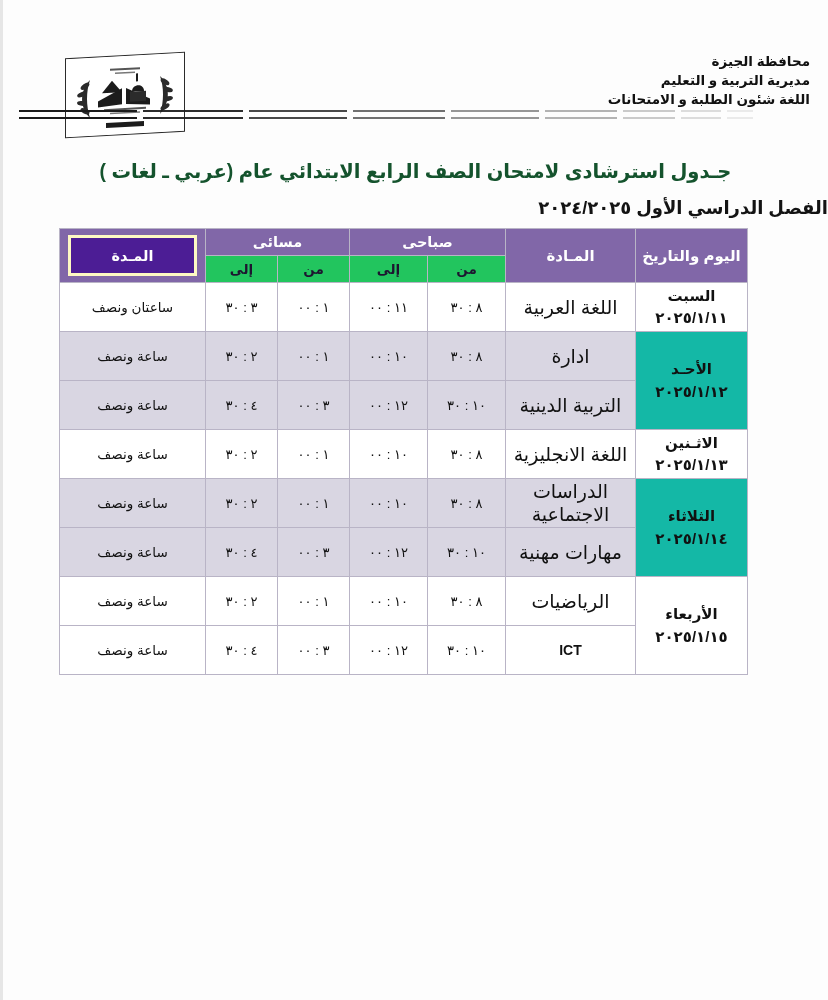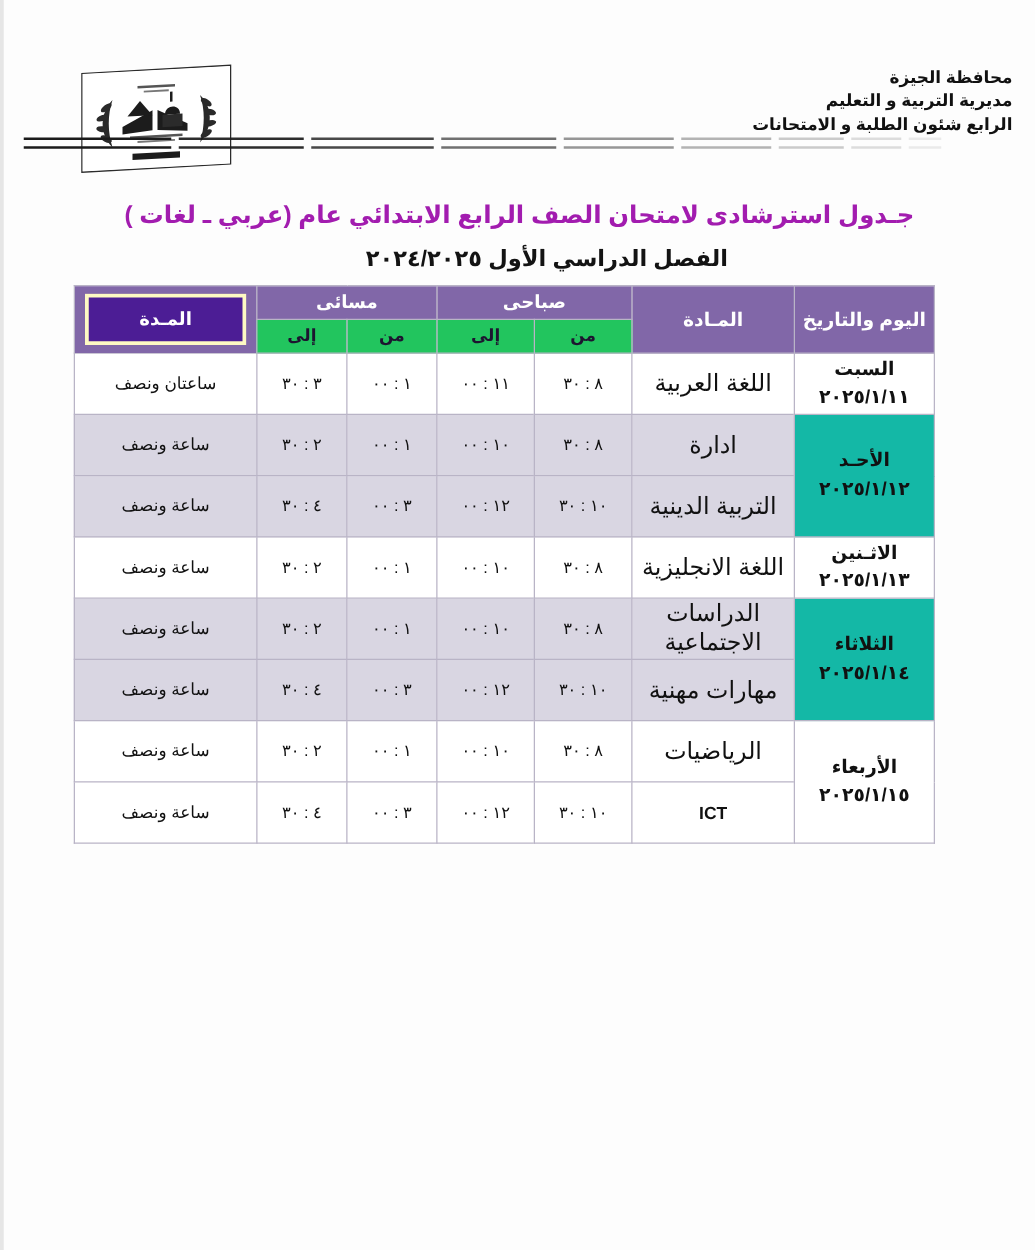--- a/index.html
+++ b/index.html
@@ -76,28 +76,28 @@
   }
 
   
   .title-main {
     position: absolute;
     top: 160px;
     left: 0; right: 0;
     text-align: center;
     font-size: 19.5px;
     font-weight: bold;
-    color: #a21caf;
+    color: #14532d;
     letter-spacing: -0.2px;
   }
   .title-sub {
     position: absolute;
     top: 197px;
     left: 0; right: 0;
-    text-align: center;
+    text-align: right;
     font-size: 18px;
     font-weight: bold;
     color: #131313;
     padding-left: 44px;
   }
 
   
   .table-wrap {
     position: absolute;
     top: 228px;
@@ -212,21 +212,21 @@
         <rect x="38" y="52" width="42" height="2" fill="#555"></rect>
         <rect x="44" y="56" width="30" height="1.5" fill="#777"></rect>
 
         <rect x="40" y="66" width="38" height="5" fill="#1c1c1c"></rect>
       </svg>
     </div>
 
     <div class="ministry-lines">
       <div>محافظة الجيزة</div>
       <div>مديرية التربية و التعليم</div>
-      <div>الرابع شئون الطلبة و الامتحانات</div>
+      <div>اللغة شئون الطلبة و الامتحانات</div>
     </div>
   </div>
 
   <div class="rule-wrap">
     <div class="seg" style="left:0px;   width:118px; opacity:1;"></div>
     <div class="seg" style="left:124px; width:100px; opacity:0.92;"></div>
     <div class="seg" style="left:230px; width:98px;  opacity:0.80;"></div>
     <div class="seg" style="left:334px; width:92px;  opacity:0.62;"></div>
     <div class="seg" style="left:432px; width:88px;  opacity:0.45;"></div>
     <div class="seg" style="left:526px; width:72px;  opacity:0.32;"></div>

